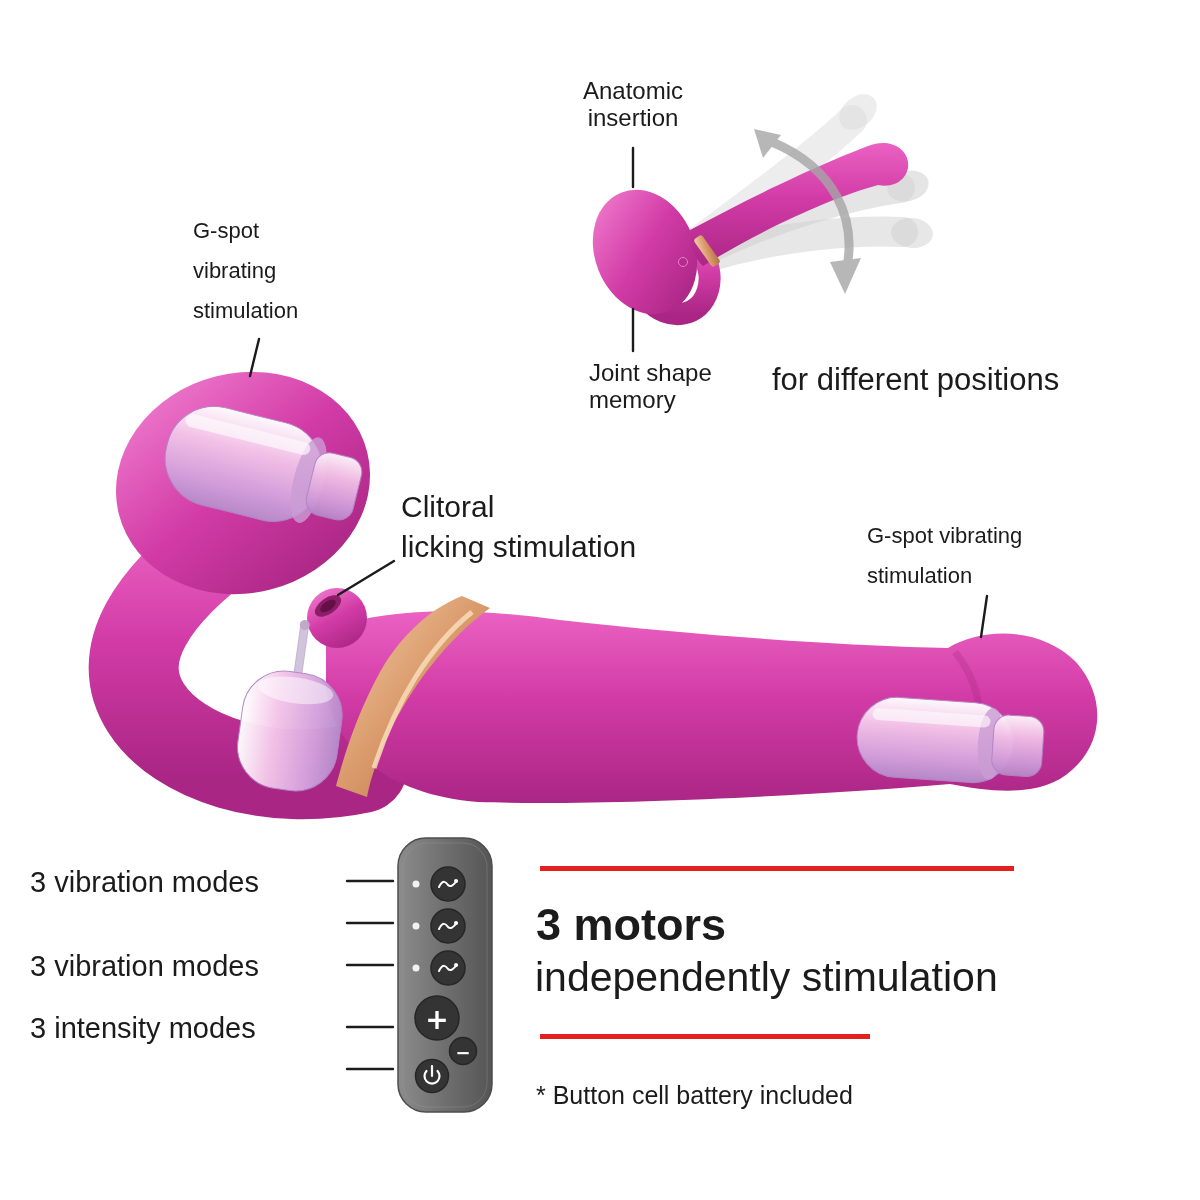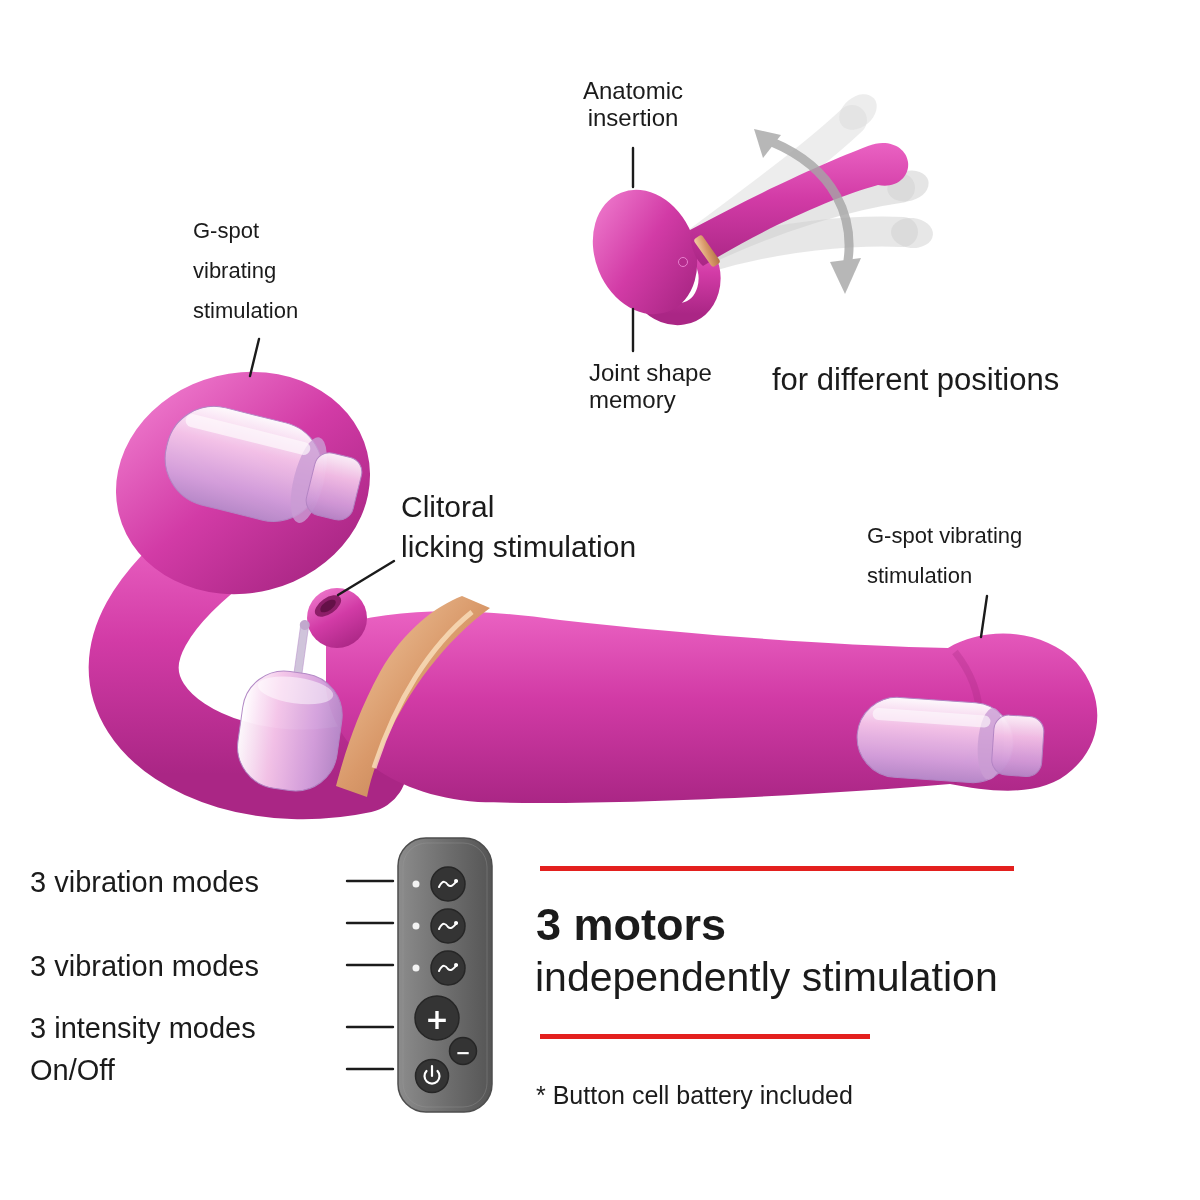--- a/index.html
+++ b/index.html
@@ -209,19 +209,18 @@
   </div>
 
   <div class="label gspot-right">
     <div>G-spot vibrating</div>
     <div>stimulation</div>
   </div>
 
   <div class="feature f1">3 vibration modes</div>
   <div class="feature f3">3 vibration modes</div>
   <div class="feature f4">3 intensity modes</div>
-  <div class="feature f5">On/Off</div>
 
   <div class="label motors-title">3 motors</div>
   <div class="label motors-sub">independently stimulation</div>
   <div class="label battery">* Button cell battery included</div>
 
 </div>
 
 </body></html>

